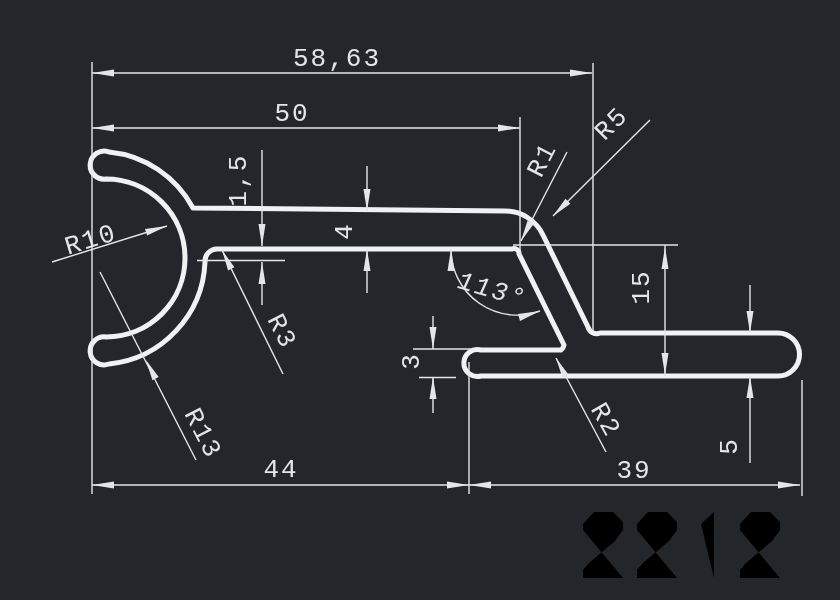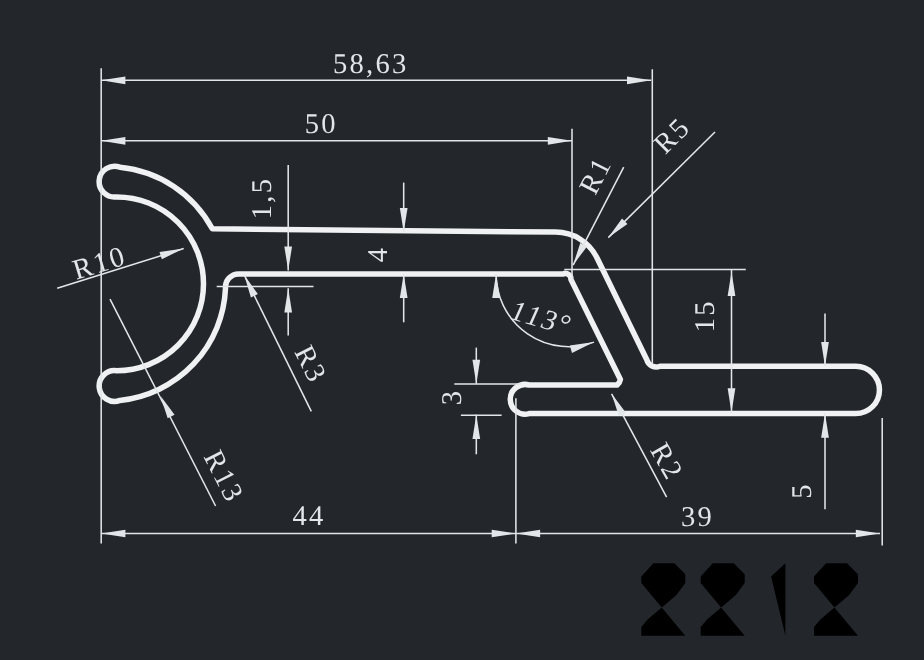--- a/index.html
+++ b/index.html
@@ -1,17 +1,17 @@
 <!DOCTYPE html>
 <html><head>
 <meta charset="utf-8">
 <style>
   html,body{margin:0;padding:0;background:#23272c;}
   .stage{position:relative;width:840px;height:600px;background:#23272c;overflow:hidden;
-         font-family:Liberation Serif, serif;}
+         font-family:Liberation Mono, monospace;}
   svg{position:absolute;left:0;top:0;}
   .profile{fill:none;stroke:#eff1f2;stroke-width:5;stroke-linejoin:round;stroke-linecap:round;}
   .dim{stroke:#e3e6e9;stroke-width:1.4;fill:none;}
   .arrow{fill:#e3e6e9;stroke:none;}
   .dimtext{fill:#e3e6e9;font-size:26px;letter-spacing:2px;}
 </style>
 </head>
 <body>
 
 <div class="stage">

